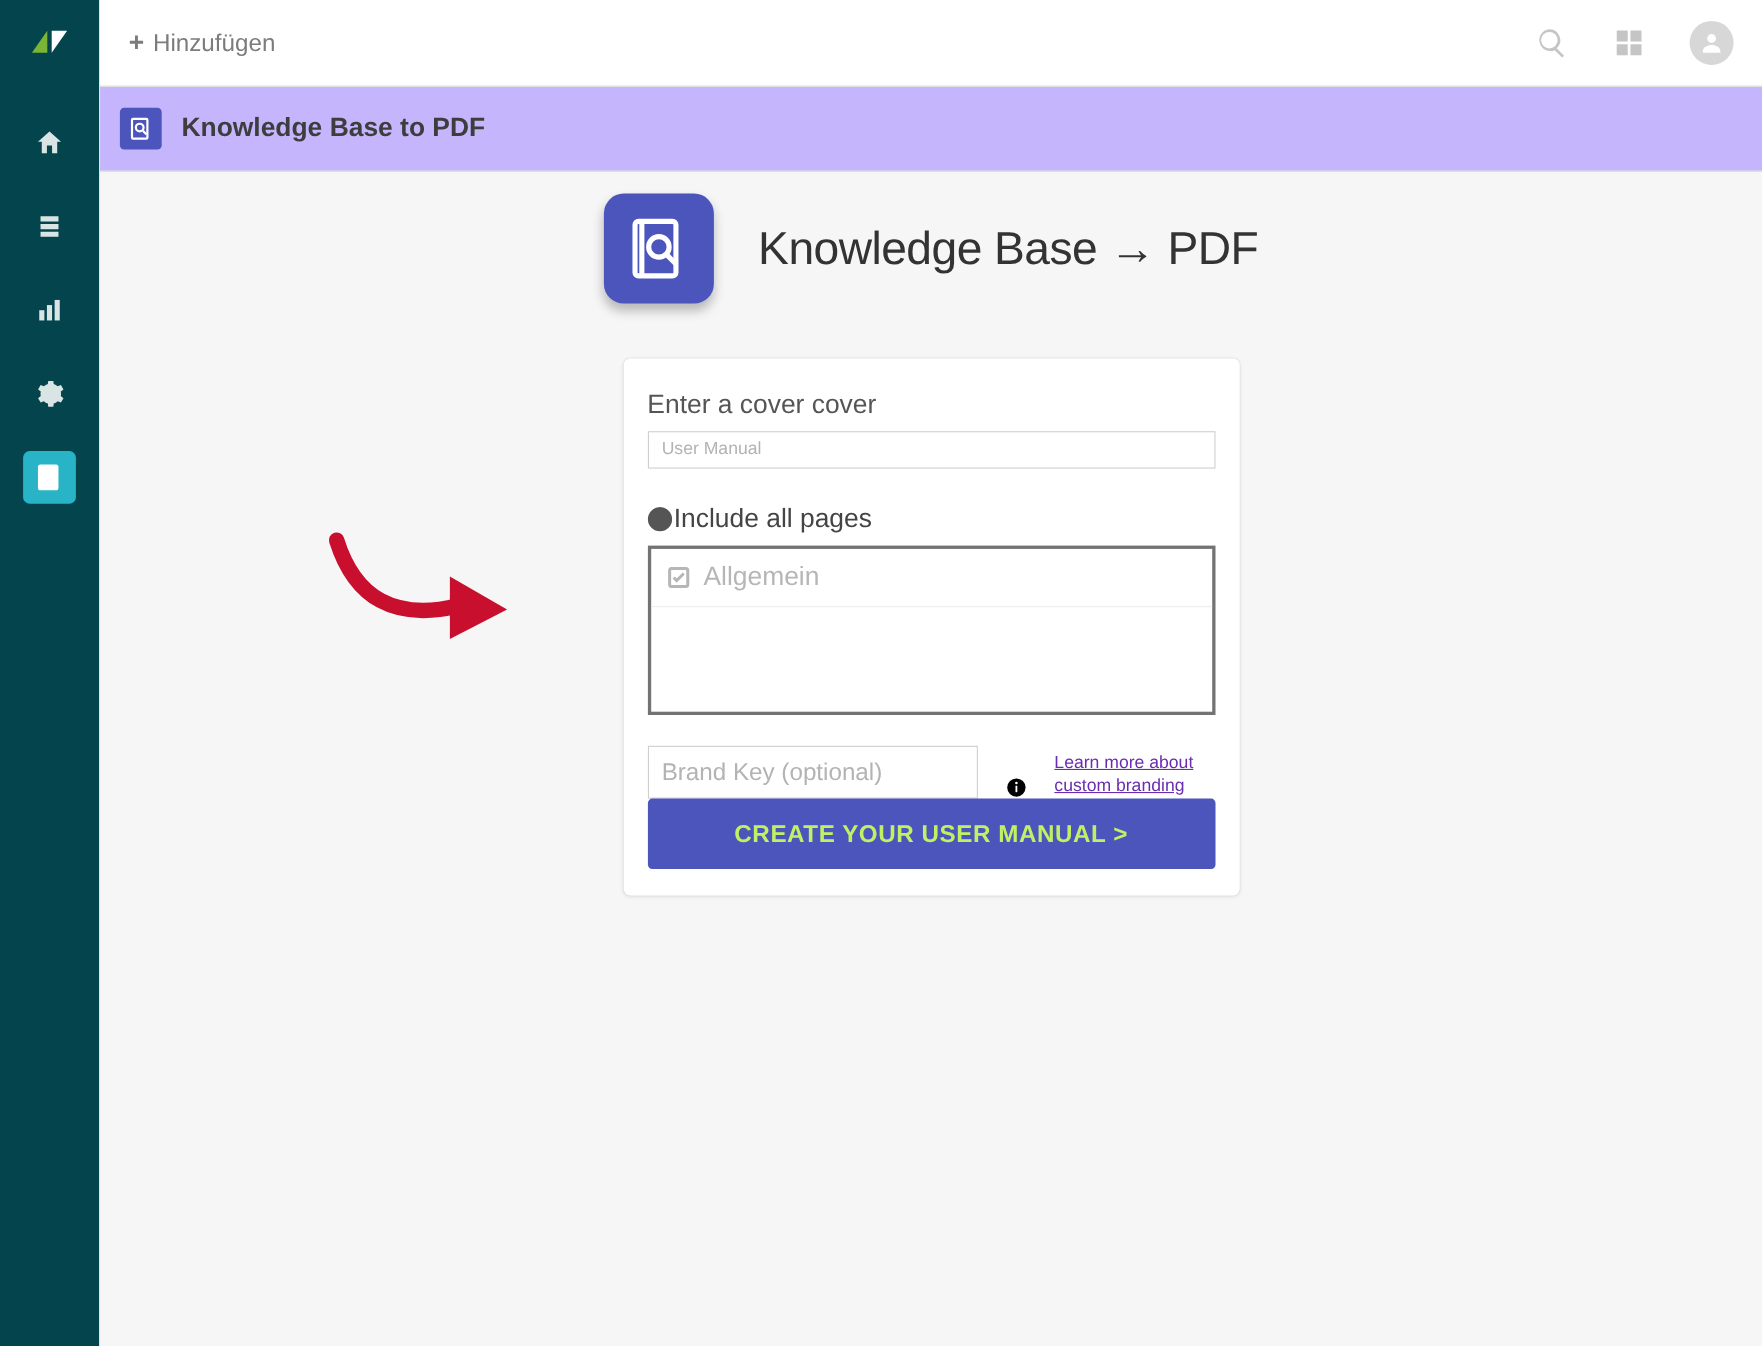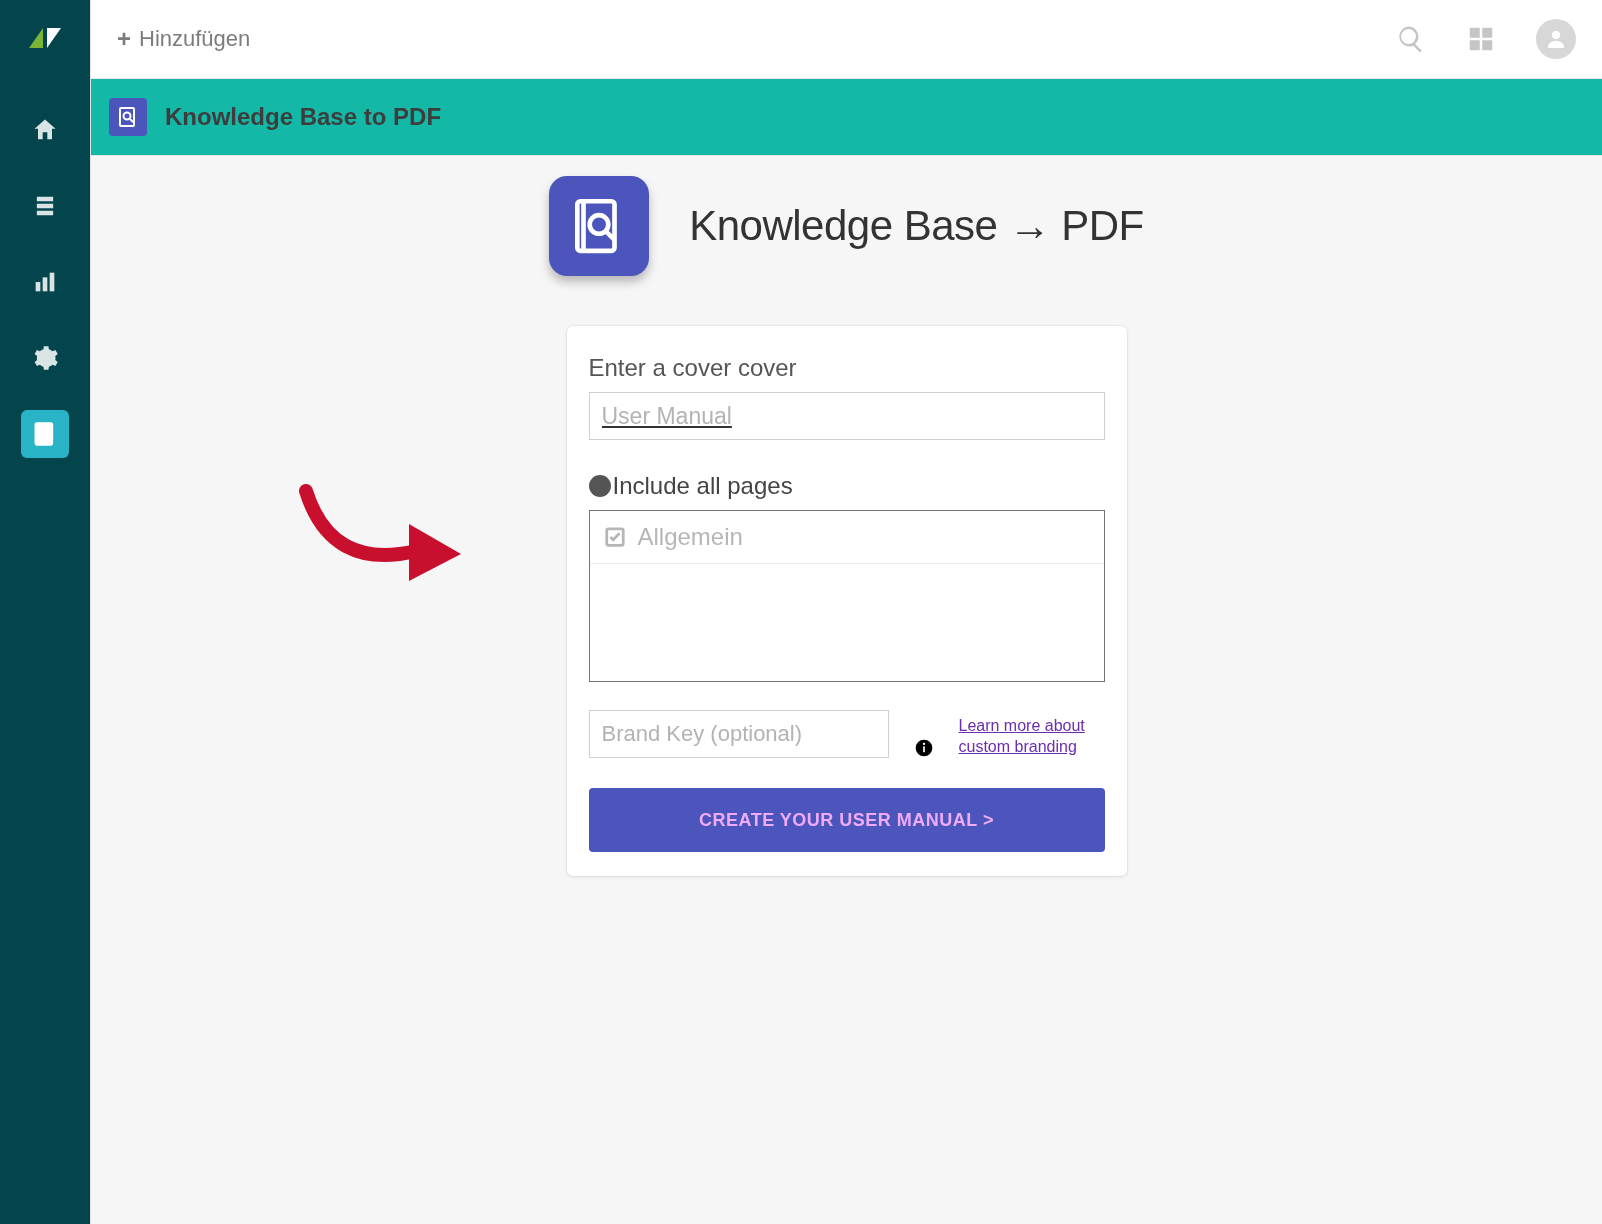--- a/index.html
+++ b/index.html
@@ -64,21 +64,21 @@
 
   
   .titlebar {
     height: 78px;
     border-top: 1px solid #e5e5e5;
     border-bottom: 1px solid #e5e5e5;
     border-left: 1px solid #e2e2e2;
     display: flex;
     align-items: center;
     padding: 0 18px;
-    background: #14b8a6;
+    background: #c4b5fd;
   }
   .titlebar-icon {
     width: 38px; height: 38px; border-radius: 4px;
     background: #4b55bc;
     display: flex; align-items:center; justify-content:center;
     margin-right: 18px;
   }
   .titlebar-icon svg { width: 24px; height:24px; stroke:#fff; fill:none; stroke-width:2;}
   .titlebar-text { font-size: 24px; font-weight: 600; color: #3d3d3d; }
 
@@ -113,41 +113,40 @@
     margin: 0 auto 40px;
     background: #fff;
     border-radius: 6px;
     box-shadow: 0 1px 4px rgba(0,0,0,0.08), 0 0 0 1px rgba(0,0,0,0.04);
     padding: 28px 22px 24px;
     position: relative;
   }
   .field-label { font-size: 24px; color:#555; margin-bottom: 10px; }
   .text-input {
     width: 100%;
-    height: 48px;
+    height: 34px;
     border: 1px solid #cfcfcf;
-    font-size: 23px;
+    font-size: 16px;
     padding: 0 12px;
     color: #333;
-    text-decoration: underline;
   }
   .text-input::placeholder { color: #b3b3b3; }
 
   .radio-group { margin-top: 32px; font-size: 24px; color:#444; }
   .radio-row { display:flex; align-items:center; gap: 2px; margin-bottom: 8px; cursor:pointer;}
   .radio-dot {
     width: 22px; height:22px; border-radius:50%;
     border: 3px solid #555; flex-shrink:0;
   }
   .radio-dot.filled { background:#555; }
 
   .category-box {
     margin-top: 10px;
-    border: 1px solid #737373;
-    height: 172px;
+    border: 3px solid #737373;
+    height: 154px;
     background:#fff;
   }
   .category-item {
     padding: 12px 14px;
     display:flex; align-items:center; gap: 12px;
     color:#b6b6b6; font-size: 24px;
     border-bottom: 1px solid #ececec;
   }
   .category-item svg { width:22px; height:22px; stroke:#b6b6b6; fill:none; stroke-width:3;}
 
@@ -156,28 +155,27 @@
     width: 300px; height:48px;
     border:1px solid #cfcfcf;
     font-size: 22px; padding: 0 12px;
   }
   .brand-input::placeholder { color:#b3b3b3;}
   .info-icon { width:20px; height:20px; color:#000; flex-shrink:0;}
   .info-icon svg{width:100%;height:100%;fill:currentColor;}
   .brand-link { color:#6a2db1; font-size:16px; line-height:1.3; max-width: 160px;}
 
   .create-btn {
-    margin-top: 30px;
     width: 100%;
     height: 64px;
     background: #4b55bc;
-    color:#f0abfc;
+    color:#bef264;
     border:none;
     border-radius:4px;
-    font-size: 18px;
+    font-size: 22px;
     font-weight: 600;
     letter-spacing: 0.5px;
     cursor:pointer;
   }
 
   
   .arrow {
     position: absolute;
     left: 200px;
     top: 320px;

